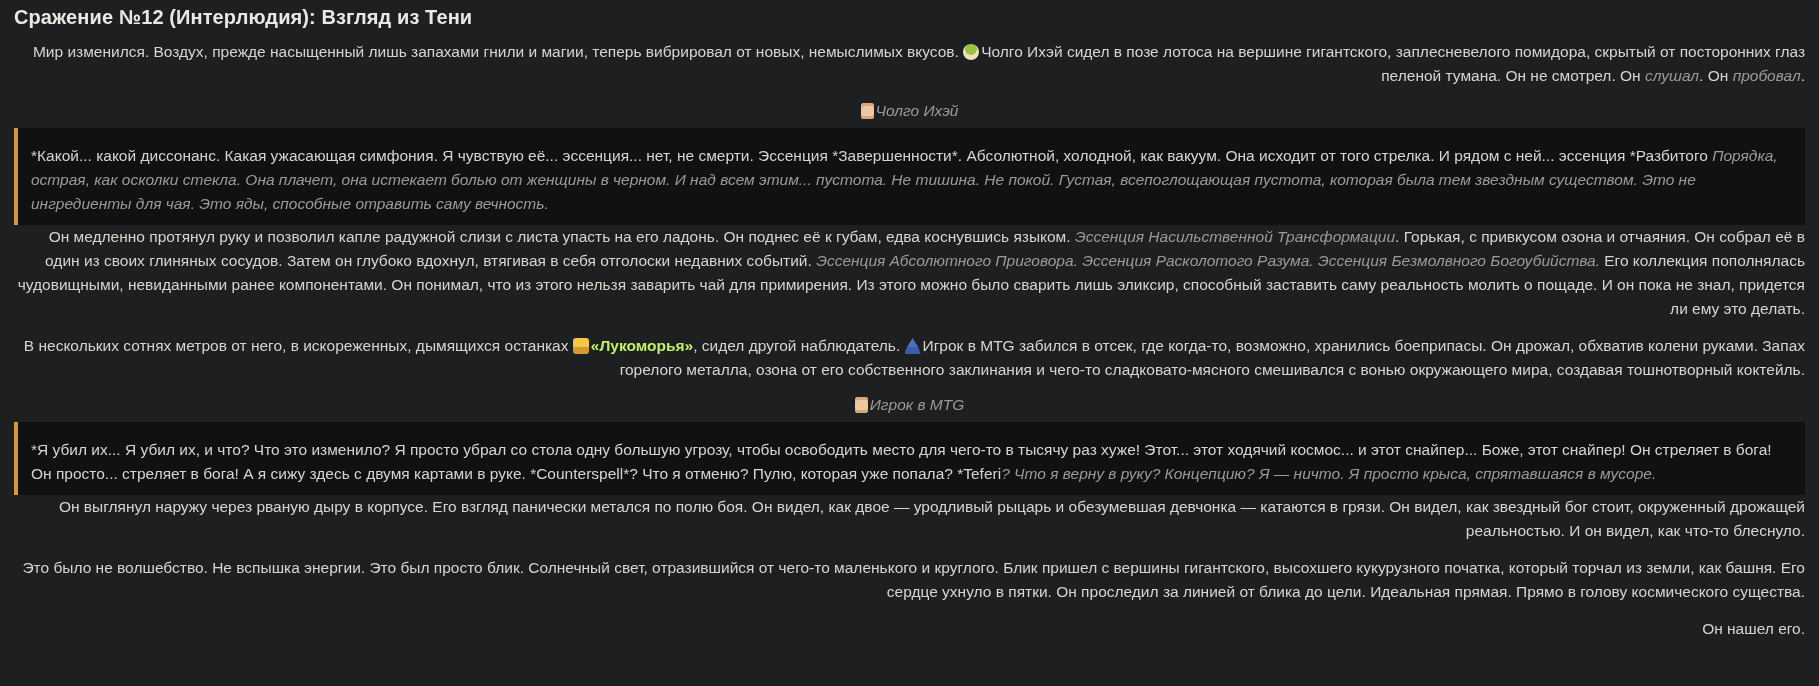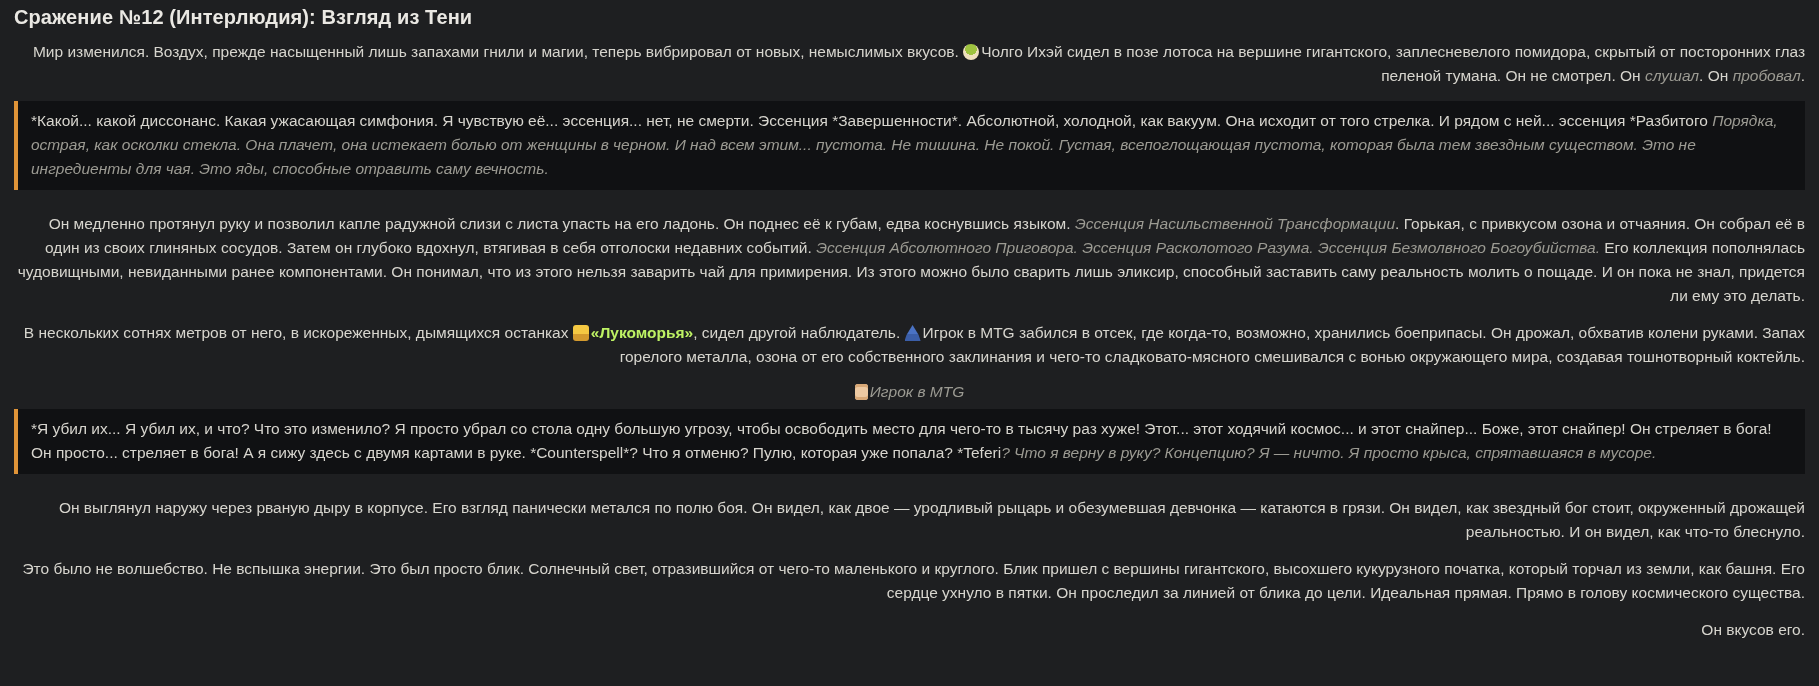--- a/index.html
+++ b/index.html
@@ -17,24 +17,24 @@
   .participants{font-weight:bold;color:#e2e0da;margin:0 0 16px 0;}
   p.story{margin:0 0 13px 0;line-height:24px;text-align:right;}
   .seg.n{color:#d7d5ce;}
   .seg.em{color:#9c9b93;font-style:italic;}
   .seg.link{color:#bef264;font-weight:bold;cursor:pointer;}
   .quote-header{
     text-align:center;color:#9c9b93;font-style:italic;
     margin:4px 0 7px 0;line-height:20px;
   }
   blockquote.quote{
-    margin:0 0 22px 0;
+    margin:0 0 0 0;
     background:#101113;
     border-left:4px solid #e09438;
-    padding:8px 14px 9px 13px;
+    padding:16px 14px 9px 13px;
     line-height:24px;
   }
   
   .icon{display:inline-block;width:16px;height:16px;vertical-align:-3px;margin:0 2px 0 0;}
   .teacup-emoji{
     border-radius:50%;
     background:radial-gradient(circle at 50% 32%,#9ec33f 0 42%,#efe0bd 43% 100%);
   }
   .wizard-emoji{
     background:linear-gradient(180deg,#4a72c4 0 55%,#3b5ea8 55% 100%);
@@ -52,30 +52,31 @@
 </style>
 </head>
 <body>
 
 <main class="doc">
   <h1 class="page-title">Сражение №12 (Интерлюдия): Взгляд из Тени</h1>
 
 
   <p class="story"><span class="seg n">Мир изменился. Воздух, прежде насыщенный лишь запахами гнили и магии, теперь вибрировал от новых, немыслимых вкусов. </span><span class="icon teacup-emoji"></span><span class="seg n">Чолго Ихэй сидел в позе лотоса на вершине гигантского, заплесневелого помидора, скрытый от посторонних глаз пеленой тумана. Он не смотрел. Он </span><span class="seg em">слушал</span><span class="seg n">. Он </span><span class="seg em">пробовал</span><span class="seg n">.</span></p>
 
+  <div class="quote-header"><span class="icon scroll-emoji"></span><span>Чолго Ихэй</span></div>
 
   <blockquote class="quote"><span class="seg n">*Какой... какой диссонанс. Какая ужасающая симфония. Я чувствую её... эссенция... нет, не смерти. Эссенция *Завершенности*. Абсолютной, холодной, как вакуум. Она исходит от того стрелка. И рядом с ней... эссенция *Разбитого </span><span class="seg em">Порядка, острая, как осколки стекла. Она плачет, она истекает болью от женщины в черном. И над всем этим... пустота. Не тишина. Не покой. Густая, всепоглощающая пустота, которая была тем звездным существом. Это не ингредиенты для чая. Это яды, способные отравить саму вечность.</span></blockquote>
 
   <p class="story"><span class="seg n">Он медленно протянул руку и позволил капле радужной слизи с листа упасть на его ладонь. Он поднес её к губам, едва коснувшись языком. </span><span class="seg em">Эссенция Насильственной Трансформации</span><span class="seg n">. Горькая, с привкусом озона и отчаяния. Он собрал её в один из своих глиняных сосудов. Затем он глубоко вдохнул, втягивая в себя отголоски недавних событий. </span><span class="seg em">Эссенция Абсолютного Приговора. Эссенция Расколотого Разума. Эссенция Безмолвного Богоубийства.</span><span class="seg n"> Его коллекция пополнялась чудовищными, невиданными ранее компонентами. Он понимал, что из этого нельзя заварить чай для примирения. Из этого можно было сварить лишь эликсир, способный заставить саму реальность молить о пощаде. И он пока не знал, придется ли ему это делать.</span></p>
 
   <p class="story"><span class="seg n">В нескольких сотнях метров от него, в искореженных, дымящихся останках </span><span class="icon bus-emoji"></span><span class="seg link">«Лукоморья»</span><span class="seg n">, сидел другой наблюдатель. </span><span class="icon wizard-emoji"></span><span class="seg n">Игрок в MTG забился в отсек, где когда-то, возможно, хранились боеприпасы. Он дрожал, обхватив колени руками. Запах горелого металла, озона от его собственного заклинания и чего-то сладковато-мясного смешивался с вонью окружающего мира, создавая тошнотворный коктейль.</span></p>
 
   <div class="quote-header"><span class="icon scroll-emoji"></span><span>Игрок в MTG</span></div>
 
   <blockquote class="quote"><span class="seg n">*Я убил их... Я убил их, и что? Что это изменило? Я просто убрал со стола одну большую угрозу, чтобы освободить место для чего-то в тысячу раз хуже! Этот... этот ходячий космос... и этот снайпер... Боже, этот снайпер! Он стреляет в бога! Он просто... стреляет в бога! А я сижу здесь с двумя картами в руке. *Counterspell*? Что я отменю? Пулю, которая уже попала? *Teferi</span><span class="seg em">? Что я верну в руку? Концепцию? Я — ничто. Я просто крыса, спрятавшаяся в мусоре.</span></blockquote>
 
   <p class="story"><span class="seg n">Он выглянул наружу через рваную дыру в корпусе. Его взгляд панически метался по полю боя. Он видел, как двое — уродливый рыцарь и обезумевшая девчонка — катаются в грязи. Он видел, как звездный бог стоит, окруженный дрожащей реальностью. И он видел, как что-то блеснуло.</span></p>
 
   <p class="story"><span class="seg n">Это было не волшебство. Не вспышка энергии. Это был просто блик. Солнечный свет, отразившийся от чего-то маленького и круглого. Блик пришел с вершины гигантского, высохшего кукурузного початка, который торчал из земли, как башня. Его сердце ухнуло в пятки. Он проследил за линией от блика до цели. Идеальная прямая. Прямо в голову космического существа.</span></p>
 
-  <p class="story"><span class="seg n">Он вкусов его.</span></p>
+  <p class="story"><span class="seg n">Он нашел его.</span></p>
 
 </main>
 
 </body></html>

